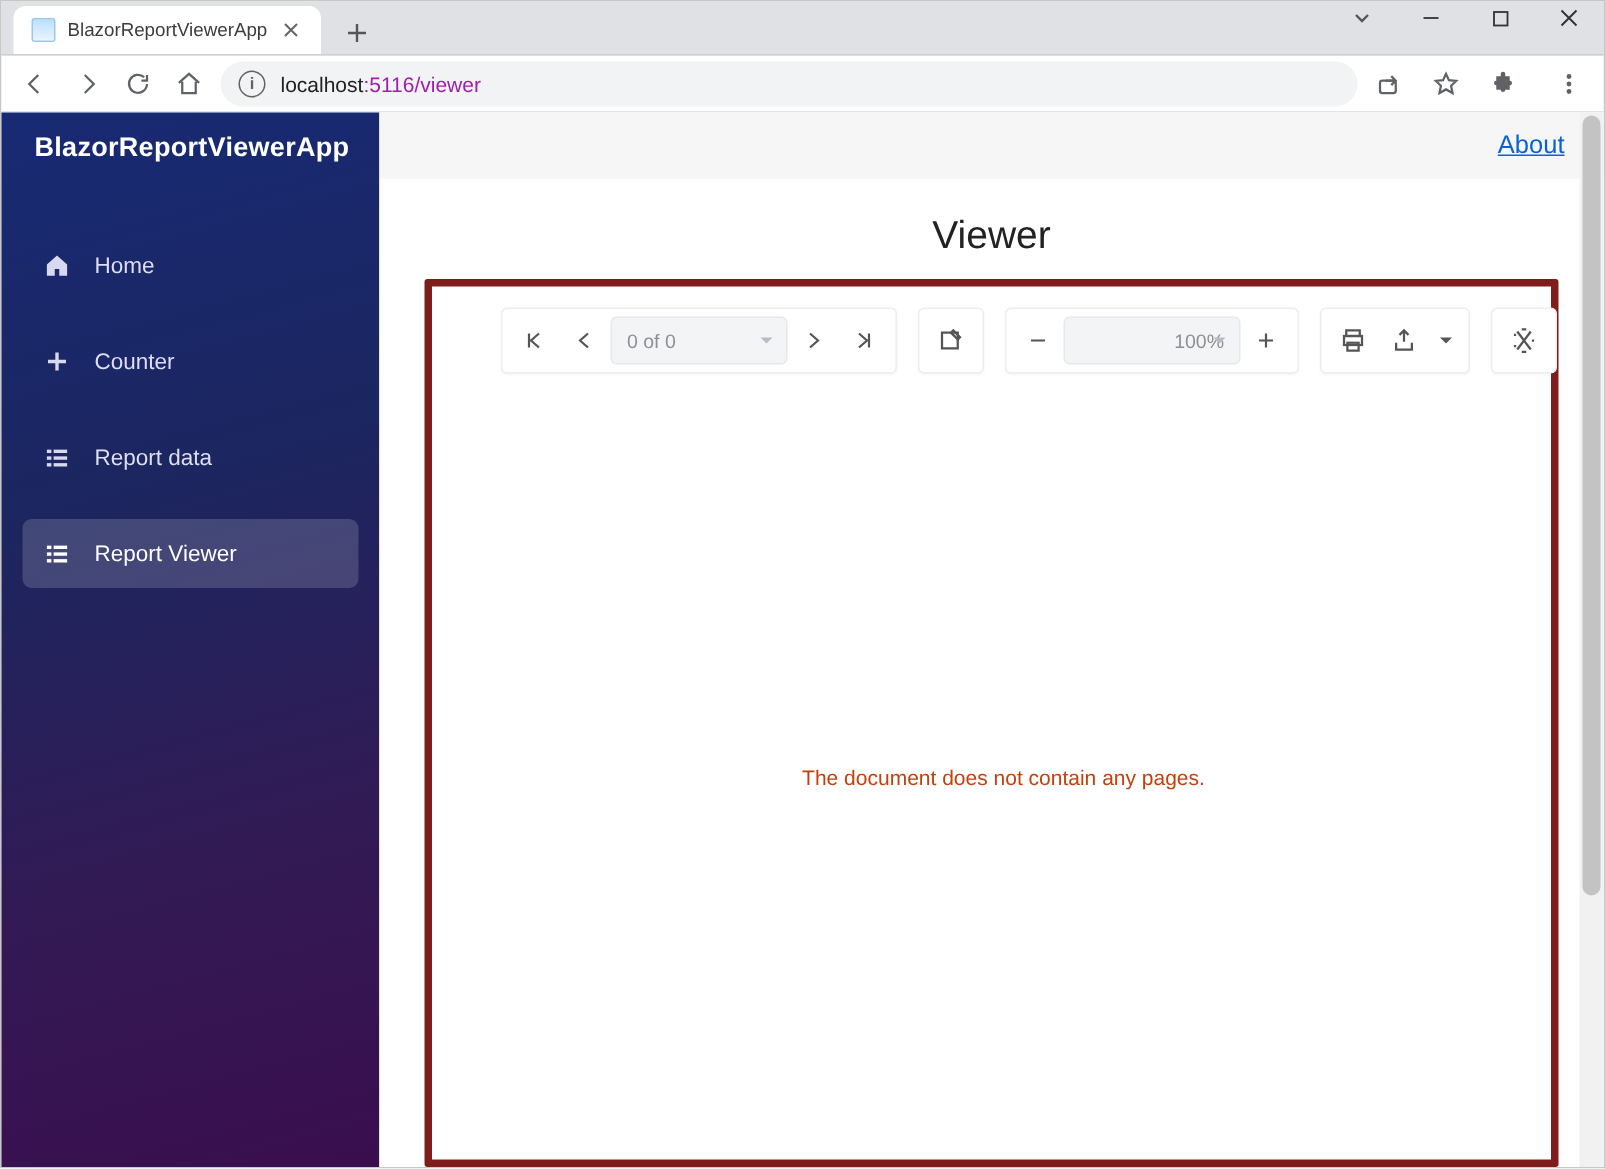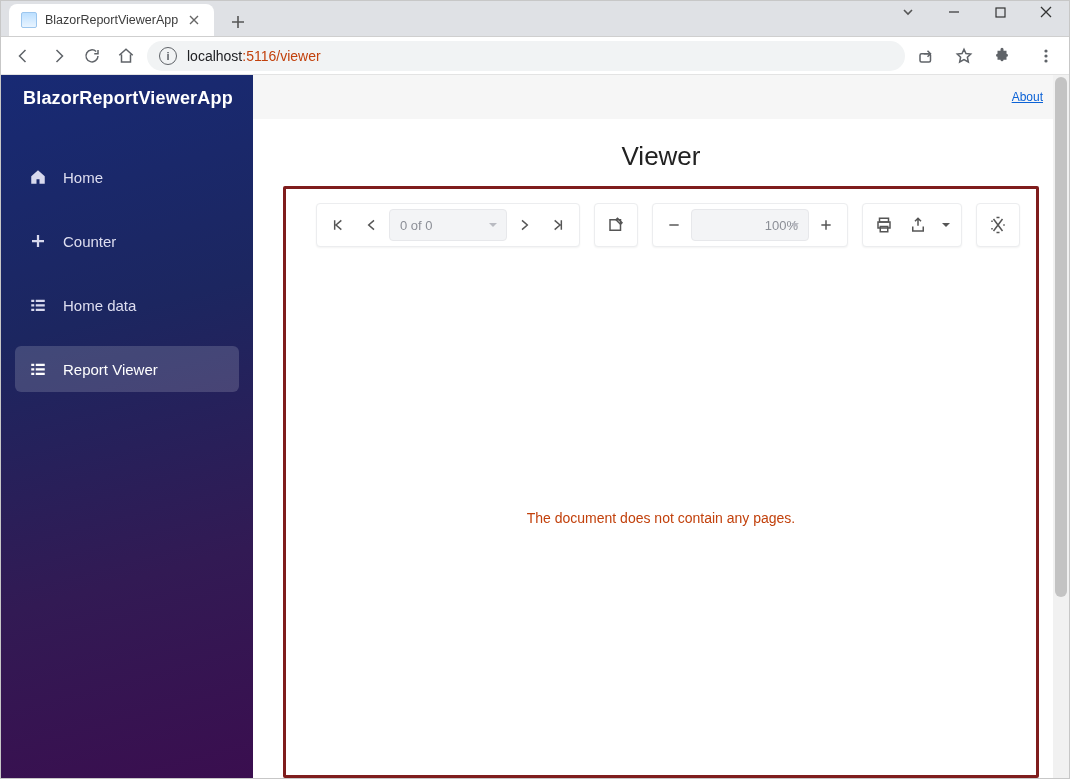--- a/index.html
+++ b/index.html
@@ -15,39 +15,39 @@
   .newtab { margin-left:10px; width:28px; height:28px; display:flex; align-items:center; justify-content:center; color:#4a4a4a; cursor:pointer; margin-top:4px; }
   .wincontrols { position:absolute; right:0; top:-4px; display:flex; }
   .wincontrols div { width:46px; height:30px; display:flex; align-items:center; justify-content:center; color:#3c3c3c; cursor:pointer; }
   .wincontrols .chev { width:46px; }
 
   .addrbar { display:flex; align-items:center; gap:8px; height:38px; padding:0 10px; background:#fff; border-bottom:1px solid #e3e3e3;}
   .ib { width:26px; height:26px; display:flex; align-items:center; justify-content:center; color:#5f6368; cursor:pointer; border-radius:50%; }
   .url { flex:1; display:flex; align-items:center; height:30px; border-radius:15px; background:#f1f3f4; padding:0 12px; font-size:14px; color:#202124; }
   .url .info { width:18px; height:18px; border:1.5px solid #5f6368; border-radius:50%; display:flex; align-items:center; justify-content:center; font-size:11px; font-weight:600; margin-right:10px; color:#5f6368;}
   .url .host { color:#202124; }
-  .url .path { color:#c2410c; }
+  .url .path { color:#a21caf; }
   .right-icons { display:flex; gap:12px; align-items:center; color:#5f6368; }
 
   
   .app { flex:1; display:flex; min-height:0; }
   .sidebar { width:252px; background:linear-gradient(165deg,#182a74 0%,#1c2660 35%,#321a54 70%,#3a0e4f 100%); color:#fff; display:flex; flex-direction:column; }
   .brand { font-weight:700; font-size:18px; padding:13px 22px 14px; letter-spacing:.2px; border-bottom:1px solid rgba(255,255,255,0); }
   .nav { padding:30px 14px 16px; display:flex; flex-direction:column; gap:18px;text-align:right; }
   .nav-item { display:flex; align-items:center; gap:16px; padding:14px 14px; border-radius:6px; color:#dedef0; font-size:15px; cursor:pointer;}
   .nav-item.active { background:rgba(255,255,255,0.16); color:#fff; }
   .nav-item .ico { width:18px; height:18px; display:flex; align-items:center; justify-content:center; }
 
   .main { flex:1; display:flex; flex-direction:column; background:#f7f7f7; position:relative; min-width:0;}
   .topline { height:44px; display:flex; align-items:center; justify-content:flex-end; padding:0 26px; background:#f6f6f6; }
-  .about { color:#0b62d6; text-decoration:underline; font-size:12px; cursor:pointer; }
+  .about { color:#0b62d6; text-decoration:underline; font-size:17px; cursor:pointer; }
   .content { flex:1; background:#fff; padding:18px 30px 0; display:flex; flex-direction:column; min-height:0;}
   .page-title { font-size:26px; color:#222; margin:4px 0 14px; font-weight:400;text-align:center;}
 
-  .viewer { flex:1; border:3px solid #7f1d1d; border-radius:2px; background:#fff; display:flex; flex-direction:column; min-height:0;}
+  .viewer { flex:1; border:5px solid #7f1d1d; border-radius:2px; background:#fff; display:flex; flex-direction:column; min-height:0;padding-left:16px;}
   .toolbar { display:flex; gap:14px; padding:14px 30px; }
   .group { display:flex; align-items:center; background:#fff; border:1px solid #ecedef; border-radius:4px; box-shadow:0 1px 2px rgba(0,0,0,.05); padding:4px;}
   .btn { width:34px; height:34px; display:flex; align-items:center; justify-content:center; color:#555; cursor:pointer; border-radius:4px;}
   .sel { height:32px; background:#f3f4f6; border:1px solid #e7e8eb; border-radius:4px; display:flex; align-items:center; padding:0 10px; color:#8c8f97; font-size:13px; position:relative; }
   .sel.small{ width:118px;}
   .sel.zoom{ width:118px;justify-content:flex-end;}
   .sel .caret{ position:absolute; right:8px; color:#babcc3;}
   .canvas { flex:1; display:flex; align-items:center; justify-content:center; color:#c2410c; font-size:14px; }
 
   .vscroll { position:absolute; right:0; top:0; bottom:0; width:16px; background:#f1f1f1; }
@@ -181,21 +181,21 @@
           <span class="ico">
             <svg width="18" height="18" viewBox="0 0 24 24" fill="#d8d9ee">
                 <rect x="3" y="5" width="4" height="3"></rect>
                 <rect x="9" y="5" width="12" height="3"></rect>
                 <rect x="3" y="11" width="4" height="3"></rect>
                 <rect x="9" y="11" width="12" height="3"></rect>
                 <rect x="3" y="17" width="4" height="3"></rect>
                 <rect x="9" y="17" width="12" height="3"></rect>
               </svg>
           </span>
-          <span>Home data</span>
+          <span>Report data</span>
         </div>
 
         <div class="nav-item active">
           <span class="ico">
             <svg width="18" height="18" viewBox="0 0 24 24" fill="#fff">
                 <rect x="3" y="5" width="4" height="3"></rect>
                 <rect x="9" y="5" width="12" height="3"></rect>
                 <rect x="3" y="11" width="4" height="3"></rect>
                 <rect x="9" y="11" width="12" height="3"></rect>
                 <rect x="3" y="17" width="4" height="3"></rect>

